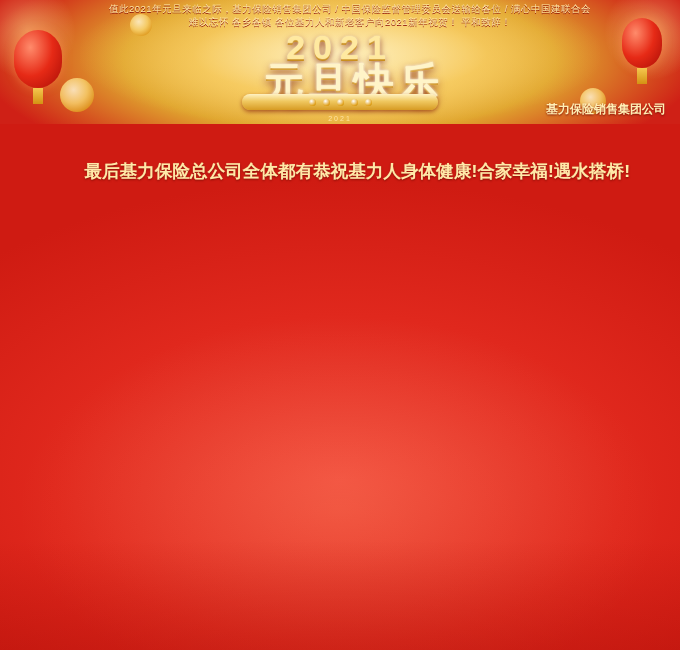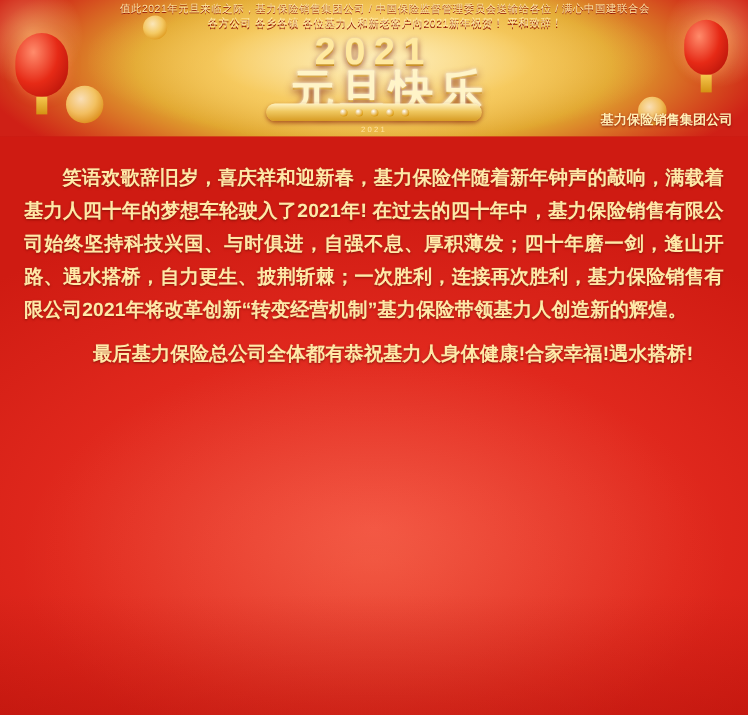--- a/index.html
+++ b/index.html
@@ -221,39 +221,38 @@
     <div class="banner-glow"></div>
 
     <div class="lantern l1"></div>
     <div class="lantern l2"></div>
     <div class="flower f1"></div>
     <div class="flower f2"></div>
     <div class="flower f3"></div>
 
     <div class="banner-top-text">
       <div>值此2021年元旦来临之际，基力保险销售集团公司 / 中国保险监督管理委员会送输给各位 / 满心中国建联合会</div>
-      <div>各方公司   各乡各镇   各位基力人和新老客户向2021新年祝贺！   平和致辞！</div>
+      <div>难以忘怀   各乡各镇   各位基力人和新老客户向2021新年祝贺！   平和致辞！</div>
     </div>
 
     <div class="banner-year">2021</div>
     <div class="banner-main">元旦快乐</div>
 
     <div class="banner-ribbon">
       <span class="ribbon-dot"></span>
       <span class="ribbon-dot"></span>
       <span class="ribbon-dot"></span>
       <span class="ribbon-dot"></span>
       <span class="ribbon-dot"></span>
     </div>
     <div class="ribbon-sub">2021</div>
 
     <div class="banner-company">基力保险销售集团公司</div>
   </div>
 
   <div class="sun-glow"></div>
 
   <div id="content">
-    <p class="para">笑语欢歌辞旧岁，喜庆祥和迎新春，基力保险伴随着新年钟声的敲响，满载着基力人四十年的梦想车轮驶入了2021年! 在过去的四十年中，基力保险销售有限公司始终坚持科技兴国、与时俱进，自强不息、厚积薄发；四十年磨一剑，逢山开路、遇水搭桥，自力更生、披荆斩棘；一次胜利，连接再次胜利，基力保险销售有限公司2021年将改革创新“转变经营机制”基力保险带领基力人创造新的辉煌。</p>
     <p class="para closing">最后基力保险总公司全体都有恭祝基力人身体健康!合家幸福!遇水搭桥!</p>
   </div>
 
   <div class="bottom-glow"></div>
 </div>
 
 </body></html>

